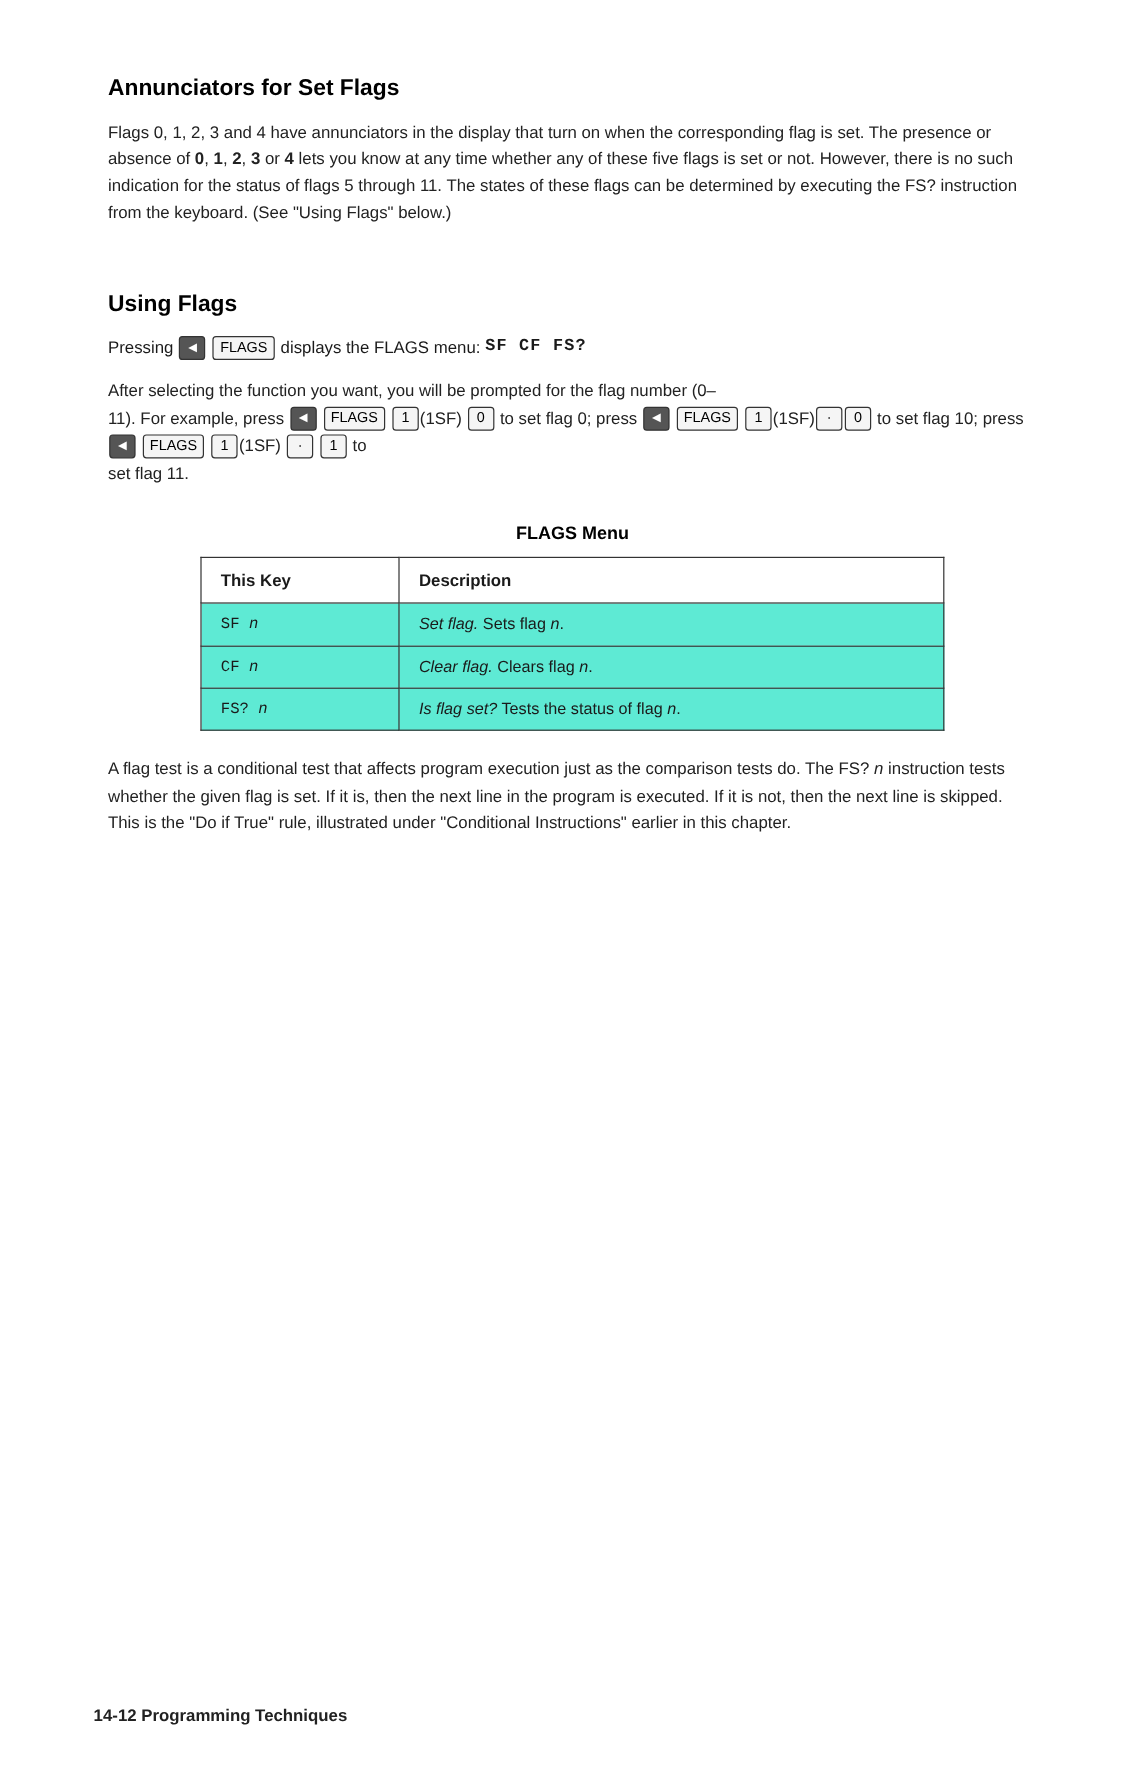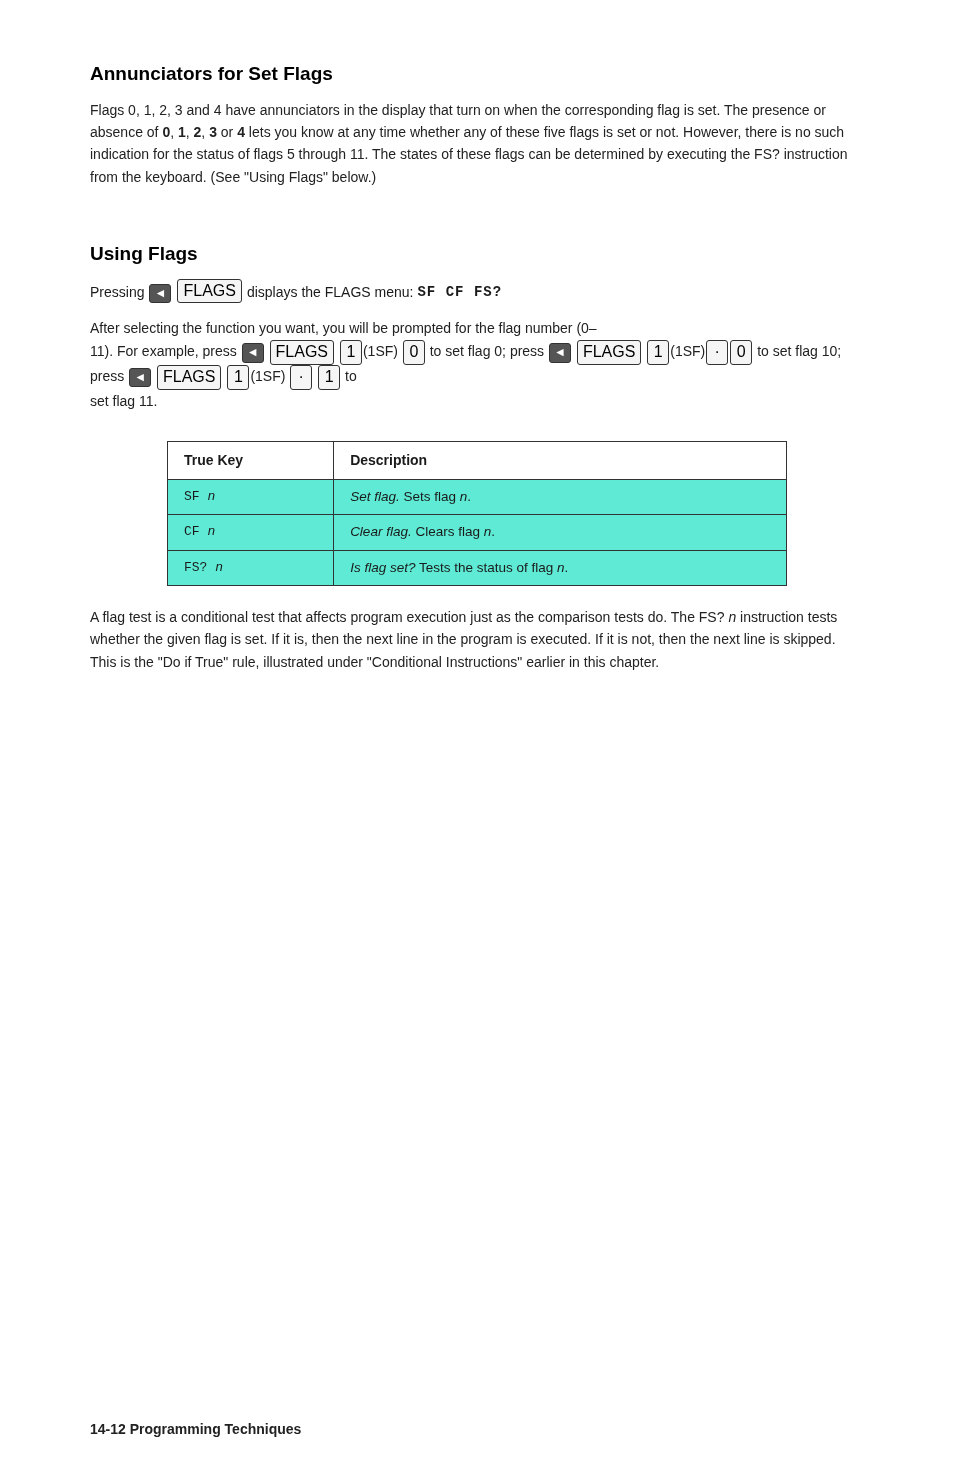--- a/index.html
+++ b/index.html
@@ -44,21 +44,21 @@
     }
 
     .inline-key {
       display: inline-flex;
       align-items: center;
       justify-content: center;
       border: 1.5px solid #333;
       border-radius: 3px;
       padding: 1px 5px;
       font-family: Arial, Helvetica, sans-serif;
-      font-size: 16px;
+      font-size: 12px;
       font-weight: normal;
       background: #f5f5f5;
       color: #000;
       vertical-align: middle;
       margin: 0 1px;
       min-width: 22px;
       line-height: 1.3;
     }
 
     .inline-key-arrow {
@@ -127,21 +127,21 @@
     }
 
     .flags-table td.menu-key {
       font-family: 'Courier New', Courier, monospace;
       font-size: 13px;
     }
 
     .page-footer {
       position: absolute;
       bottom: 40px;
-      left: 90px;
+      left: 78px;
       font-family: Arial, Helvetica, sans-serif;
       font-weight: bold;
       font-size: 14px;
       color: #222;
     }
 
     .italic-inline {
       font-style: italic;
     }
 
@@ -206,24 +206,25 @@
     <span class="inline-key-arrow">◄</span>
     <span class="inline-key">FLAGS</span>
     <span class="inline-key">1</span>(1SF)
     <span class="inline-key">·</span>
     <span class="inline-key">1</span>
     to<br>
     set flag 11.
   </div>
 
   <div class="flags-table-container">
+    <div class="flags-table-title">FLAGS Menu</div>
     <table class="flags-table">
       <thead>
         <tr>
-          <th>True Key</th>
+          <th>This Key</th>
           <th>Description</th>
         </tr>
       </thead>
       <tbody>
         <tr>
           <td class="menu-key">SF <span class="italic-inline">n</span></td>
           <td><span class="italic-inline">Set flag.</span> Sets flag <span class="italic-inline">n</span>.</td>
         </tr>
         <tr>
           <td class="menu-key">CF <span class="italic-inline">n</span></td>

